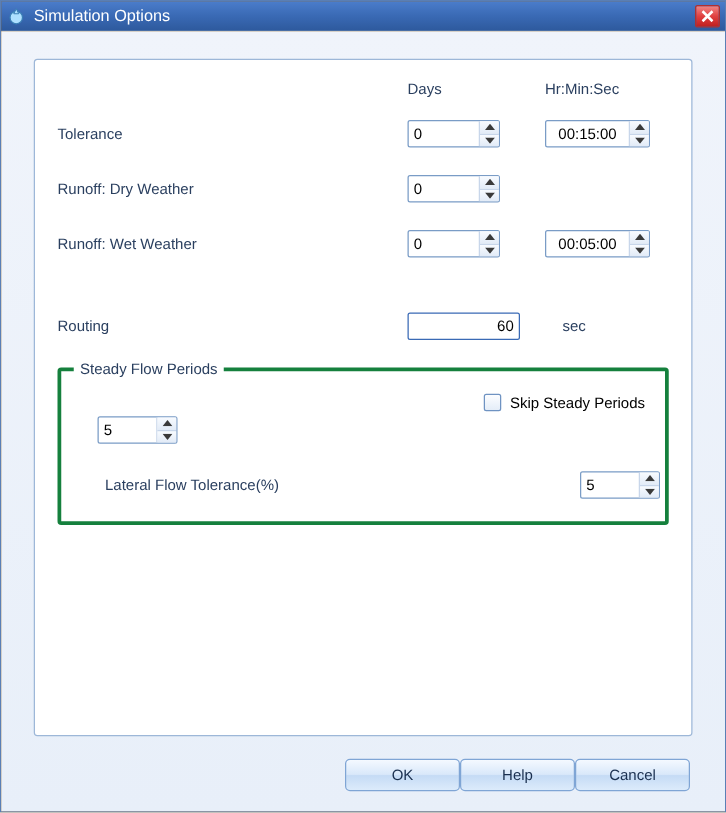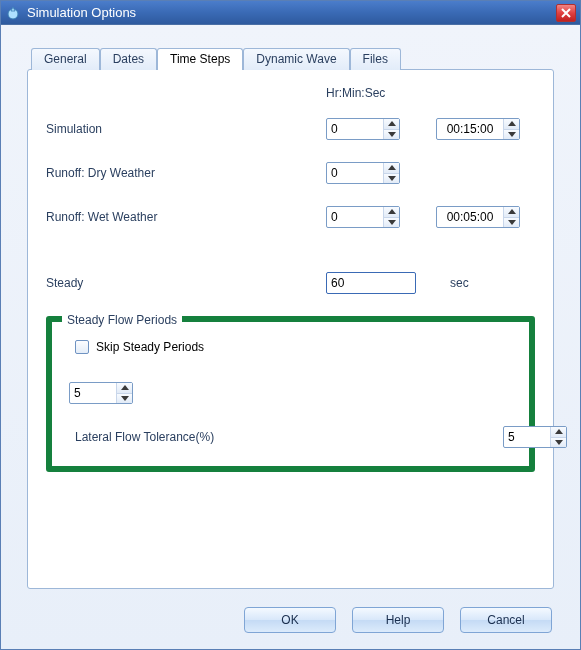--- a/index.html
+++ b/index.html
@@ -144,82 +144,82 @@
     .spin-input input, .num-input input {
       border: none;
       outline: none;
       height: 20px;
       padding: 0 4px;
       font-size: 12px;
       background: transparent;
     }
     .spin-input .sp-days { width: 56px; text-align:left; }
     .spin-input .sp-hms { width: 66px; text-align:center; }
-    .num-input input { width: 88px; text-align: left; }
+    .num-input input { width: 88px; text-align: right; }
     .spin-btns {
       width: 16px;
       display: flex;
       flex-direction: column;
       border-left: 1px solid #c8d6ea;
     }
     .spin-btns span {
       flex: 1;
       display: flex;
       align-items: center;
       justify-content: center;
       background: linear-gradient(to bottom, #f8fbff, #e2ebf7);
       cursor: pointer;
       line-height: 1;
     }
     .spin-btns span + span { border-top: 1px solid #c8d6ea; }
     .spin-btns svg { display:block; }
     .sec-label { margin-left: 14px; color:#2a3f5f; }
     .group-box {
-      border: 6px solid #15803d;
+      border: 3px solid #15803d;
       border-radius: 3px;
-      padding: 18px 16px 18px 17px;
+      padding: 18px 16px 18px 29px;
       position: relative;
       margin-top: 4px;
     }
     .group-box .legend {
       position: absolute;
       top: -9px;
       left: 10px;
       background: #fff;
       padding: 0 5px;
       color: #2a3f5f;
     }
     .checkbox-row {
       display: flex;
       align-items: center;
       gap: 7px;
-      margin-bottom: 28px;
+      margin-bottom: 4px;
       margin-left: 6px;
+      justify-content: flex-end;
     }
     .chk {
       width: 14px;
       height: 14px;
       border: 1px solid #6f93c2;
       background: linear-gradient(to bottom, #fcfdff, #e4edf8);
       border-radius: 2px;
       cursor: pointer;
     }
     .group-row {
       display: flex;
       align-items: center;
       margin-bottom: 22px;
     }
-    .group-row:last-child { margin-bottom: 0; gap: 48px; }
+    .group-row:last-child { margin-bottom: 0; }
     .group-row .glbl { flex: 0 0 380px; color:#2a3f5f; margin-left:6px;}
     .group-row .gin { }
     .group-row .spin-input .sp-tol { width: 46px; text-align:left; border:none; outline:none; height:20px; padding:0 4px; font-size:12px; background:transparent;}
     .button-bar {
       display: flex;
       justify-content: flex-end;
-      gap: 16px;
       margin-top: 18px;
       padding-right: 2px;
     }
     .dlg-btn {
       width: 92px;
       height: 26px;
       border: 1px solid #7fa5d5;
       border-radius: 4px;
       background: linear-gradient(to bottom, #f4f9ff 0%, #d9e8fa 48%, #c5dbf5 52%, #dcebfb 100%);
       cursor: pointer;
@@ -243,37 +243,31 @@
     <span class="title-text">Simulation Options</span>
     <div class="close-btn">
       <svg width="10" height="10" viewBox="0 0 10 10">
           <path d="M1 1 L9 9 M9 1 L1 9" stroke="#fff" stroke-width="2"></path>
         </svg>
     </div>
   </div>
 
   <div class="content-area">
     <div class="tab-container">
-      <div class="tab-row">
-        <div class="tab">General</div>
-        <div class="tab">Dates</div>
-        <div class="tab active">Time Steps</div>
-        <div class="tab">Dynamic Wave</div>
-        <div class="tab">Files</div>
-      </div>
 
       <div class="tab-panel">
 
         <div class="hdr-row">
           <span class="spacer"></span>
+          <span class="col-days">Days</span>
           <span class="col-hms">Hr:Min:Sec</span>
         </div>
 
         <div class="form-row">
-          <span class="lbl">Simulation</span>
+          <span class="lbl">Tolerance</span>
           <span class="days-cell">
             <span class="spin-input">
               <input class="sp-days" value="0" style="">
               <span class="spin-btns">
                 <span>
                     <svg width="8" height="5">
                       <path d="M0 5 L4 0 L8 5 Z" fill="#3a3a3a"></path>
                     </svg>
                   </span>
                 <span>
@@ -360,21 +354,21 @@
               </span>
             </span>
           </span>
         </div>
 
         <div class="form-row">
           <span class="days-cell"></span>
         </div>
 
         <div class="form-row">
-          <span class="lbl">Steady</span>
+          <span class="lbl">Routing</span>
           <span class="days-cell">
             <span class="num-input active-field">
               <input value="60" style="">
             </span>
           </span>
           <span class="sec-label">sec</span>
         </div>
 
         <div class="group-box">
           <span class="legend">Steady Flow Periods</span>

